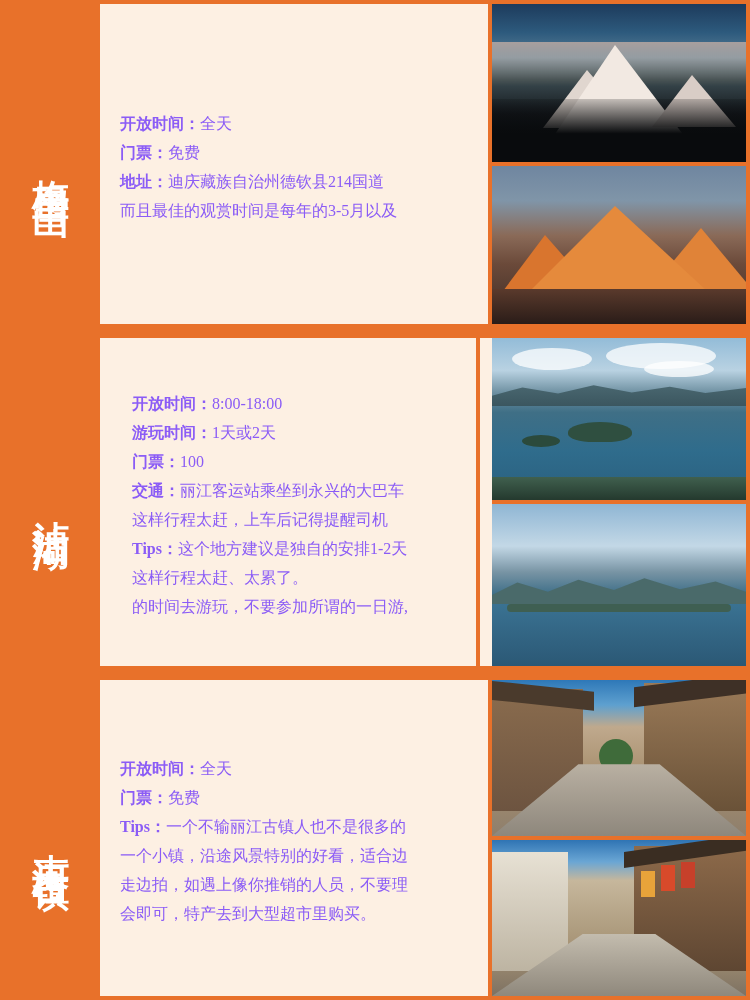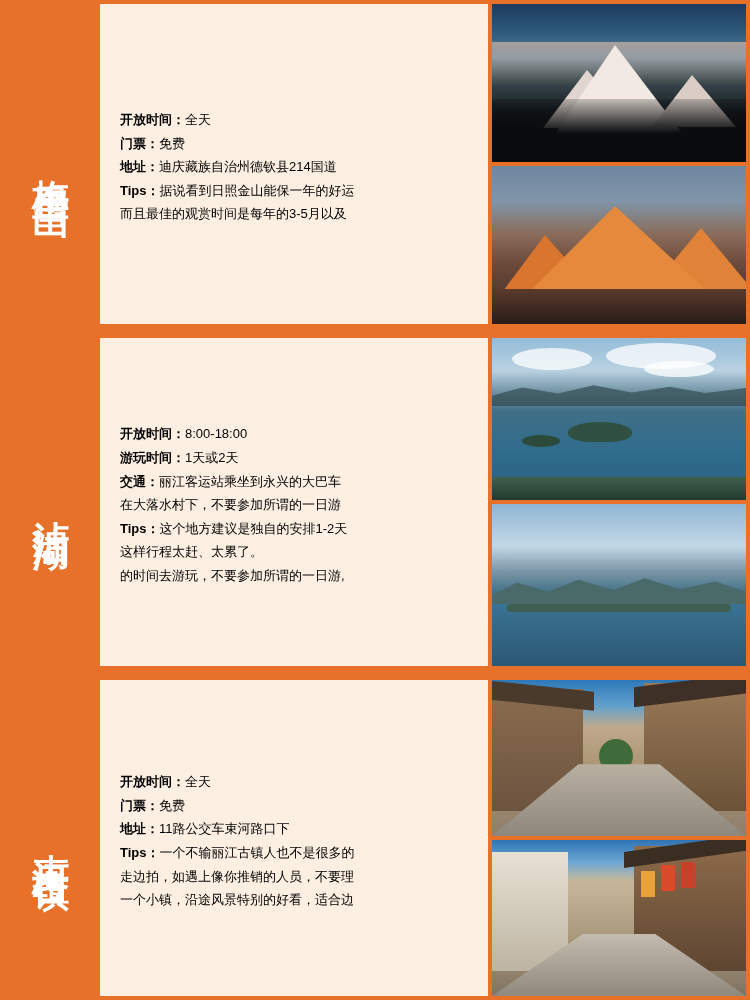--- a/index.html
+++ b/index.html
@@ -21,21 +21,21 @@
     padding: 0;
   }
   .card {
     display: flex;
     flex-direction: row;
     background: #fdf0e3;
     border: 4px solid #e8712a;
     overflow: hidden;
   }
   .card.c1 { height: 330px; }
-  .card.c2 { height: 338px; }
+  .card.c2 { height: 338px; gap: 12px; }
   .card.c3 { height: 326px; }
 
   .title-col {
     width: 96px;
     flex: 0 0 96px;
     background: #e8712a;
     color: #ffffff;
     display: flex;
     align-items: center;
     justify-content: center;
@@ -55,24 +55,24 @@
   .body-col {
     flex: 1 1 auto;
     background: #fdf0e3;
     padding: 16px 14px 10px 20px;
     display: flex;
     flex-direction: column;
     justify-content: center;
     border-right: 4px solid #e8712a;
   }
   .line {
-    font-size: 13px;
-    color: #000000;
+    font-size: 16px;
+    color: #8b5cf6;
     line-height: 1.82;
-    font-family: Liberation Sans, sans-serif;
+    font-family: Liberation Serif, serif;
   }
   .line .lbl { font-weight: bold; }
   .line.para { text-indent: 0; }
 
   .img-col {
     width: 254px;
     flex: 0 0 254px;
     display: flex;
     flex-direction: column;
     gap: 4px;
@@ -264,21 +264,20 @@
 <div id="sheet">
 
   <div class="card c1">
     <div class="title-col">
       <div class="title-text">梅里雪山</div>
     </div>
     <div class="body-col">
       <div class="line"><span class="lbl">开放时间：</span><span>全天</span></div>
       <div class="line"><span class="lbl">门票：</span><span>免费</span></div>
       <div class="line"><span class="lbl">地址：</span><span>迪庆藏族自治州德钦县214国道</span></div>
-      <div class="line"><span class="lbl">Tips：</span><span>据说看到日照金山能保一年的好运</span></div>
       <div class="line para"><span>而且最佳的观赏时间是每年的3-5月以及</span></div>
     </div>
     <div class="img-col">
       <div class="photo p-meili-top">
         <div class="glow"></div>
         <div class="peak2"></div>
         <div class="peak"></div>
         <div class="peak3"></div>
         <div class="dark"></div>
       </div>
@@ -291,22 +290,23 @@
     </div>
   </div>
 
   <div class="card c2">
     <div class="title-col">
       <div class="title-text">泸沽湖</div>
     </div>
     <div class="body-col">
       <div class="line"><span class="lbl">开放时间：</span><span>8:00-18:00</span></div>
       <div class="line"><span class="lbl">游玩时间：</span><span>1天或2天</span></div>
+      <div class="line"><span class="lbl">门票：</span><span>100</span></div>
       <div class="line"><span class="lbl">交通：</span><span>丽江客运站乘坐到永兴的大巴车</span></div>
-      <div class="line para"><span>在大落水村下，不要参加所谓的一日游</span></div>
+      <div class="line para"><span>这样行程太赶，上车后记得提醒司机</span></div>
       <div class="line"><span class="lbl">Tips：</span><span>这个地方建议是独自的安排1-2天</span></div>
       <div class="line para"><span>这样行程太赶、太累了。</span></div>
       <div class="line para"><span>的时间去游玩，不要参加所谓的一日游,</span></div>
     </div>
     <div class="img-col">
       <div class="photo p-lugu-1">
         <div class="cloud c1"></div>
         <div class="cloud c2"></div>
         <div class="cloud c3"></div>
         <div class="ridge"></div>
@@ -322,24 +322,24 @@
     </div>
   </div>
 
   <div class="card c3">
     <div class="title-col">
       <div class="title-text">束河古镇</div>
     </div>
     <div class="body-col">
       <div class="line"><span class="lbl">开放时间：</span><span>全天</span></div>
       <div class="line"><span class="lbl">门票：</span><span>免费</span></div>
-      <div class="line"><span class="lbl">地址：</span><span>11路公交车束河路口下</span></div>
       <div class="line"><span class="lbl">Tips：</span><span>一个不输丽江古镇人也不是很多的</span></div>
+      <div class="line para"><span>一个小镇，沿途风景特别的好看，适合边</span></div>
       <div class="line para"><span>走边拍，如遇上像你推销的人员，不要理</span></div>
-      <div class="line para"><span>一个小镇，沿途风景特别的好看，适合边</span></div>
+      <div class="line para"><span>会即可，特产去到大型超市里购买。</span></div>
     </div>
     <div class="img-col">
       <div class="photo p-shuhe-1">
         <div class="bldg-l"></div>
         <div class="bldg-r"></div>
         <div class="roof-l"></div>
         <div class="roof-r"></div>
         <div class="tree"></div>
         <div class="road"></div>
       </div>

